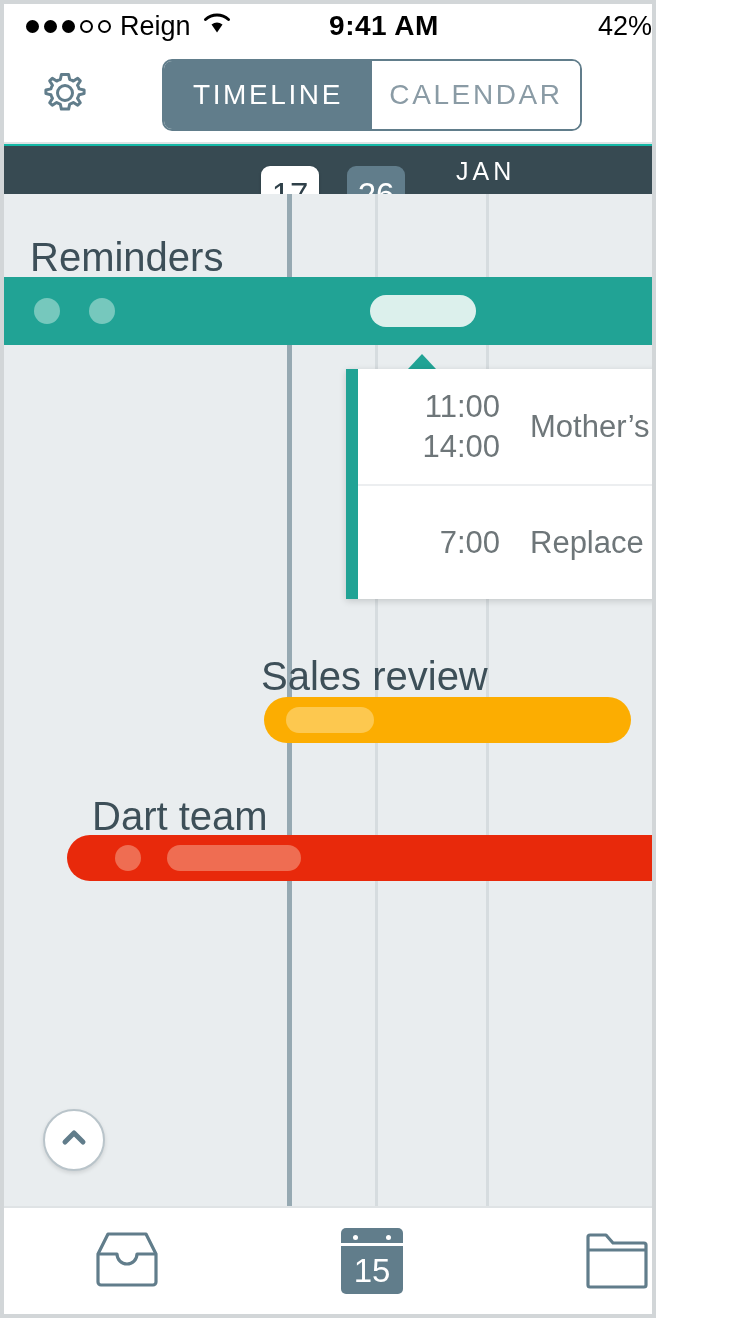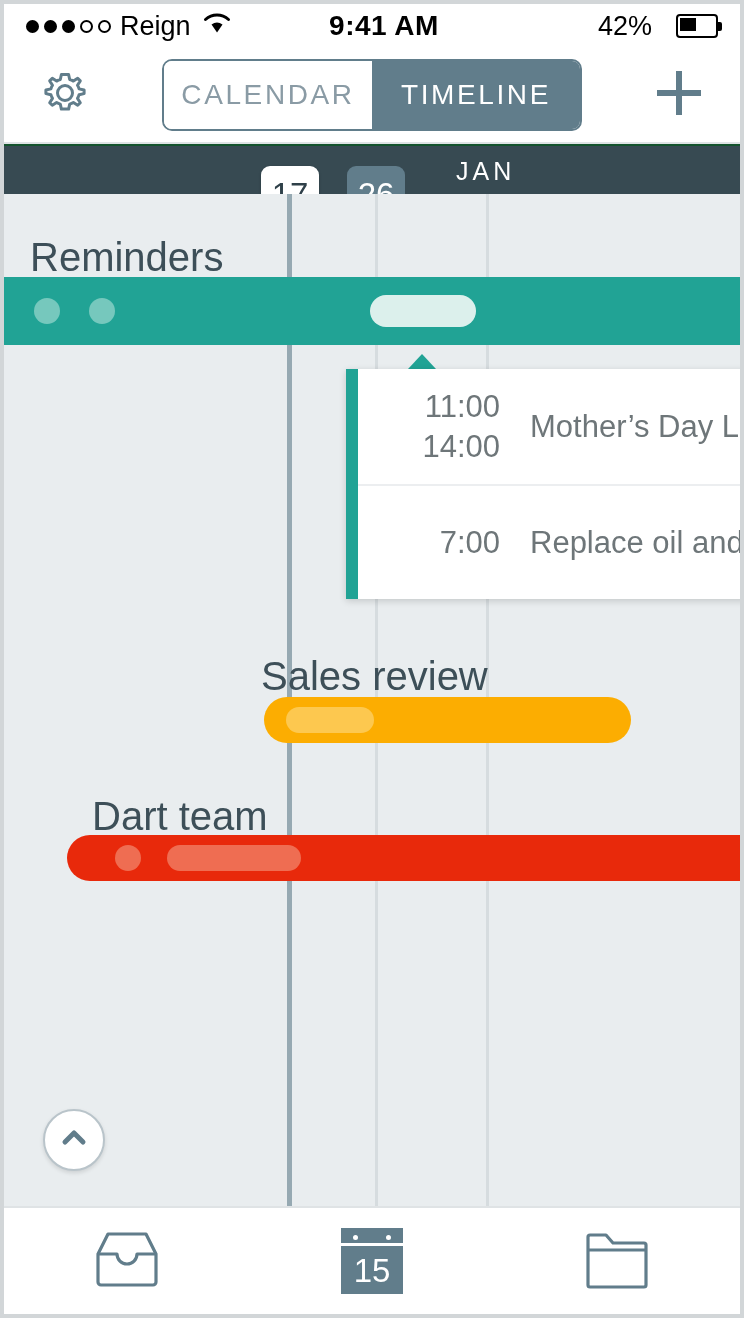--- a/index.html
+++ b/index.html
@@ -4,22 +4,22 @@
 <style>
   * { box-sizing: border-box; margin: 0; padding: 0; }
   html, body {
     width: 744px; height: 1318px;
     font-family: "Liberation Sans", sans-serif;
     background: #ffffff;
     overflow: hidden;
   }
   #phone {
     position: relative;
-    width: 744px; height: 1318px;
-    background: #14532d;
+    width: 656px; height: 1318px;
+    background: #14b8a6;
     border: 4px solid #d2d6d8;
     overflow: hidden;
   }
 
   
   #status-bar {
     position: absolute; left: 0; top: 0;
     width: 736px; height: 44px;
     background: #ffffff;
     display: flex; align-items: center;
@@ -246,21 +246,21 @@
     border-top: 2px solid #dfe3e5;
     display: flex; align-items: center;
   }
   .tab-item {
     flex: 1;
     display: flex; align-items: center; justify-content: center;
   }
   #tab-calendar-icon {
     position: relative;
     width: 62px; height: 66px;
-    border-radius: 0;
+    border-radius: 5px;
     background: #617d8b;
     overflow: hidden;
   }
   .cal-top {
     position: absolute; left: 0; top: 0;
     width: 62px; height: 18px;
     border-bottom: 3px solid #ffffff;
   }
   .cal-hole {
     position: absolute; top: 7px;
@@ -311,22 +311,22 @@
     <div id="settings-button">
       <span>
         <svg width="52" height="52" viewBox="0 0 52 52">
           <path d="M26 7.5 l3.6 0 1.1 5.0 a14 14 0 0 1 3.7 1.6 l4.3-2.8 2.6 2.6 -2.8 4.3 a14 14 0 0 1 1.6 3.7 l5.0 1.1 0 3.6 -5.0 1.1 a14 14 0 0 1 -1.6 3.7 l2.8 4.3 -2.6 2.6 -4.3-2.8 a14 14 0 0 1 -3.7 1.6 l-1.1 5.0 -3.6 0 -3.6 0 -1.1-5.0 a14 14 0 0 1 -3.7 -1.6 l-4.3 2.8 -2.6-2.6 2.8-4.3 a14 14 0 0 1 -1.6 -3.7 l-5.0-1.1 0-3.6 5.0-1.1 a14 14 0 0 1 1.6 -3.7 l-2.8-4.3 2.6-2.6 4.3 2.8 a14 14 0 0 1 3.7 -1.6 l1.1-5.0 z" fill="none" stroke="#617d8b" stroke-width="3" stroke-linejoin="round"></path>
           <circle cx="26" cy="26" r="7.5" fill="none" stroke="#617d8b" stroke-width="3"></circle>
         </svg>
       </span>
     </div>
 
     <div id="view-toggle">
+      <div class="toggle-seg active">TIMELINE</div>
       <div class="toggle-seg inactive">CALENDAR</div>
-      <div class="toggle-seg active">TIMELINE</div>
     </div>
 
     <div id="add-button">
       <span>
         <svg width="56" height="56" viewBox="0 0 56 56">
           <line x1="28" y1="6" x2="28" y2="50" stroke="#617d8b" stroke-width="6"></line>
           <line x1="6" y1="28" x2="50" y2="28" stroke="#617d8b" stroke-width="6"></line>
         </svg>
       </span>
     </div>

